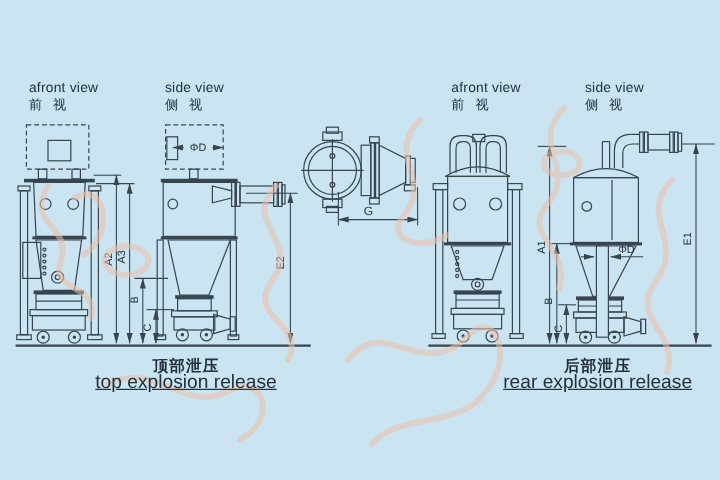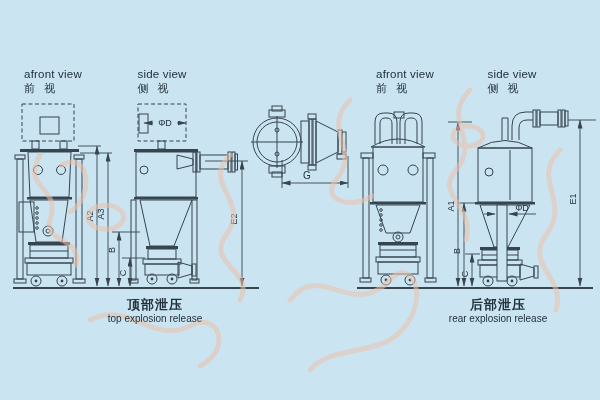--- a/index.html
+++ b/index.html
@@ -8,21 +8,21 @@
     background:#cae4f1;
     font-family:"Liberation Sans",sans-serif;
     color:#22313b;
   }
   #stage svg{position:absolute;left:0;top:0;}
   .hdr{position:absolute;transform:translateX(-50%);text-align:left;white-space:nowrap;}
   .hdr .en{display:block;font-size:11.5px;letter-spacing:.2px;line-height:13px;}
   .hdr .zh{display:block;font-size:11px;font-weight:normal;letter-spacing:3px;line-height:14px;margin-top:0;}
   .cap{position:absolute;transform:translateX(-50%);text-align:center;white-space:nowrap;}
   .cap .zh{display:block;font-size:13px;font-weight:bold;letter-spacing:1px;line-height:15px;}
-  .cap .en{display:block;font-size:10px;line-height:14px;}
+  .cap .en{display:block;font-size:16px;line-height:14px;text-decoration:underline;}
   
   .ln{stroke:#36454e;fill:none;stroke-width:1;}
   .thk{stroke:#36454e;fill:none;stroke-width:2;}
   .fl{fill:#36454e;stroke:none;}
   .dsh{stroke:#36454e;fill:none;stroke-width:1;stroke-dasharray:4 2.5;}
   .dim{stroke:#36454e;fill:none;stroke-width:.9;}
   .dtxt{font-family:"Liberation Sans",sans-serif;font-size:9px;fill:#22313b;}
   .gtxt{font-family:"Liberation Sans",sans-serif;font-size:10px;fill:#22313b;}
   .wm{stroke:#ecc2ab;fill:none;stroke-width:5;opacity:.55;stroke-linecap:round;stroke-linejoin:round;}
   .bgfill{fill:#cae4f1;stroke:#36454e;stroke-width:1;}

